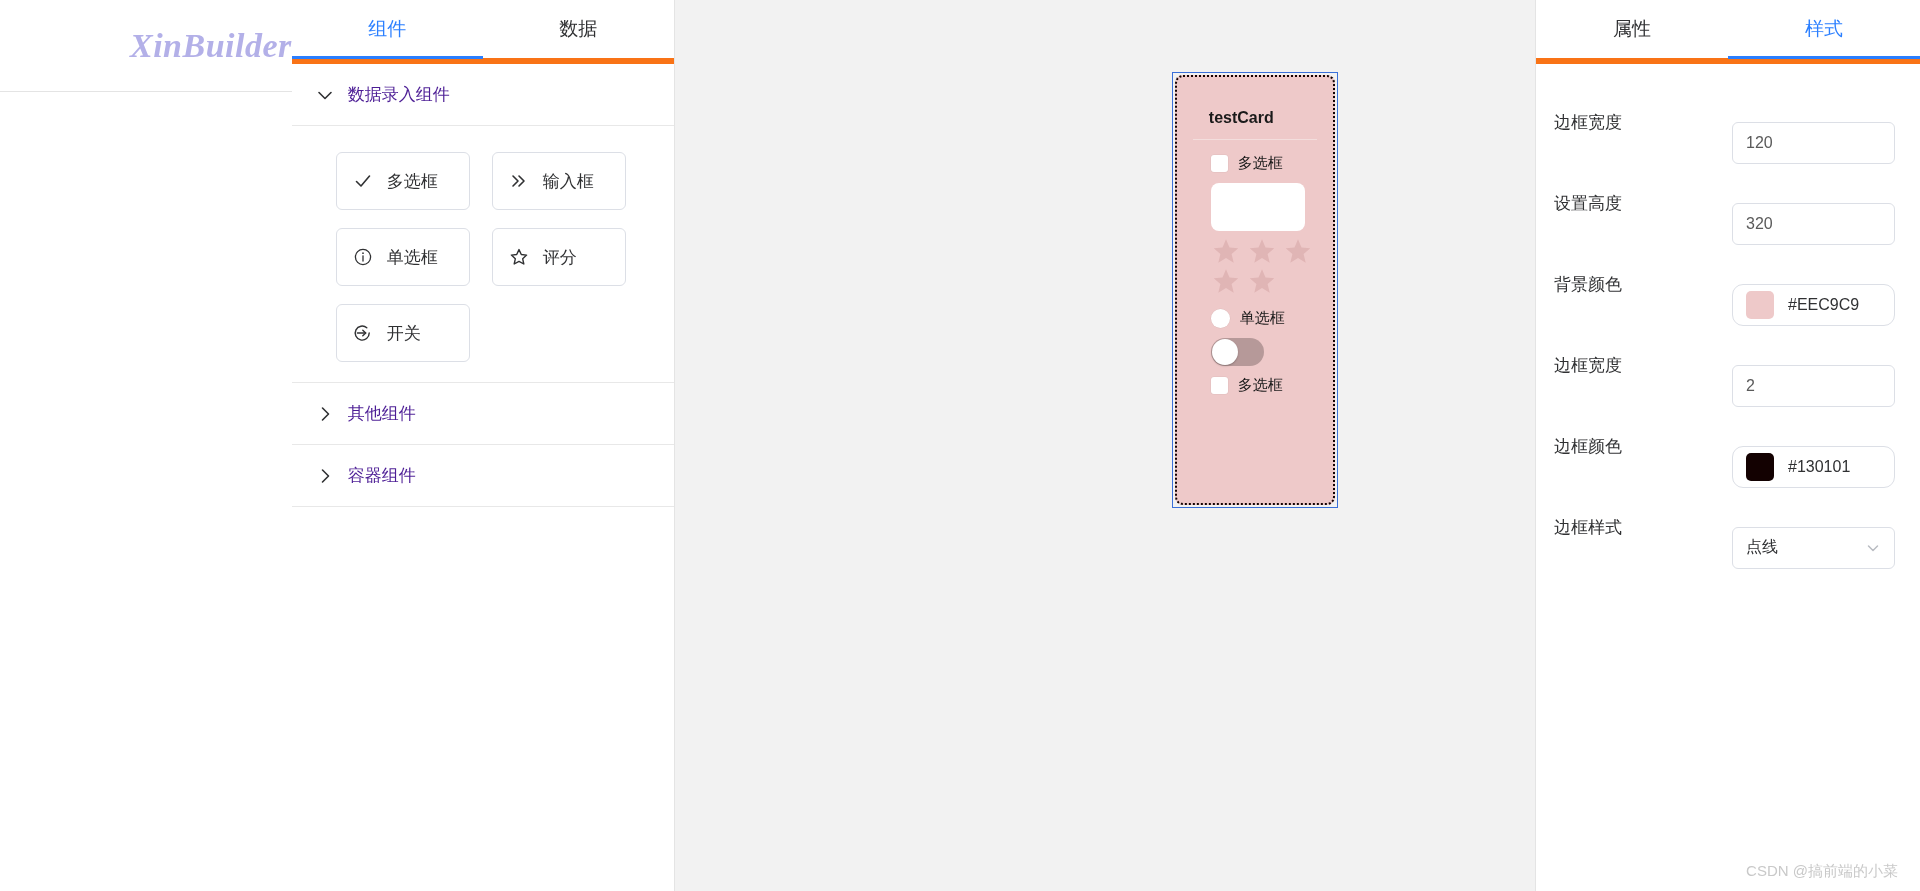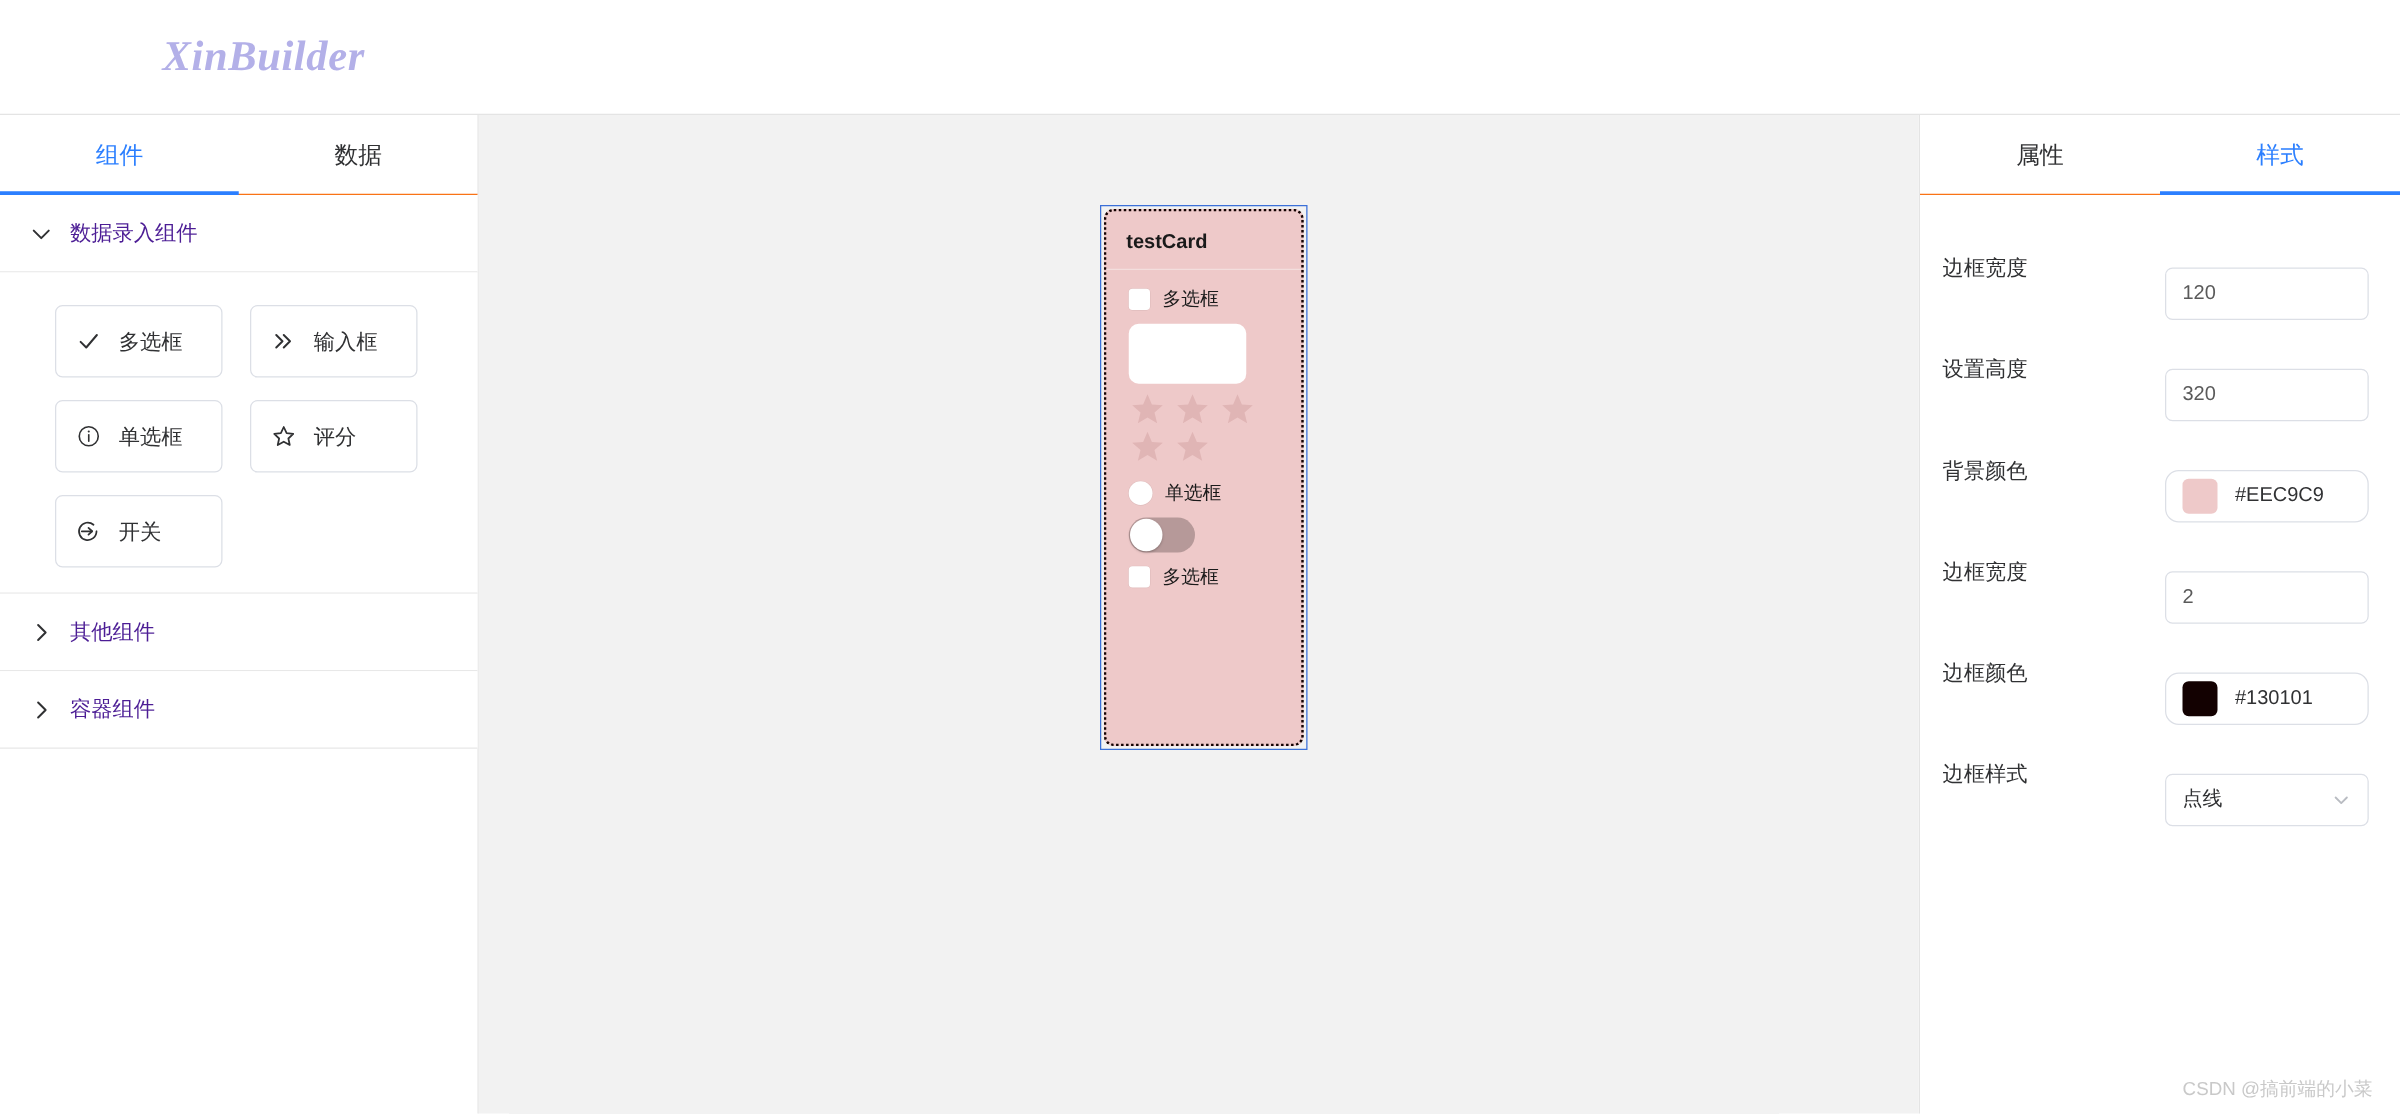--- a/index.html
+++ b/index.html
@@ -10,21 +10,21 @@
     overflow: hidden;
     font-family: "Liberation Sans", sans-serif;
     background: #ffffff;
   }
 
   #app {
     position: relative;
     width: 1920px;
     height: 891px;
     display: flex;
-    flex-direction: column;
+    flex-direction: row;
     background: #ffffff;
   }
 
   
   .topbar {
     height: 92px;
     flex: 0 0 92px;
     background: #ffffff;
     border-bottom: 1px solid #e4e4e4;
     display: flex;
@@ -54,21 +54,21 @@
     background: #ffffff;
     border-right: 1px solid #e4e4e4;
     display: flex;
     flex-direction: column;
     min-height: 0;
   }
   .tabbar {
     height: 64px;
     flex: 0 0 64px;
     display: flex;
-    border-bottom: 1px solid #f97316;
+    border-bottom: 6px solid #f97316;
     position: relative;
   }
   .tab {
     flex: 0 0 50%;
     display: flex;
     align-items: center;
     justify-content: center;
     font-size: 19px;
     color: #303133;
     cursor: pointer;
@@ -156,21 +156,21 @@
     padding: 2px;
     border: 1px solid #3a6fd8;
     background: transparent;
   }
   .card {
     width: 160px;
     height: 430px;
     background: #EEC9C9;
     border: 2px dotted #130101;
     border-radius: 8px;
-    padding: 0;
+    padding: 16px;
     position: relative;
     overflow: hidden;
   }
   .card-head {
     padding: 16px 0 12px 16px;
     border-bottom: 1px solid #f3dedd;
   }
   .card-title {
     font-size: 16px;
     font-weight: bold;

